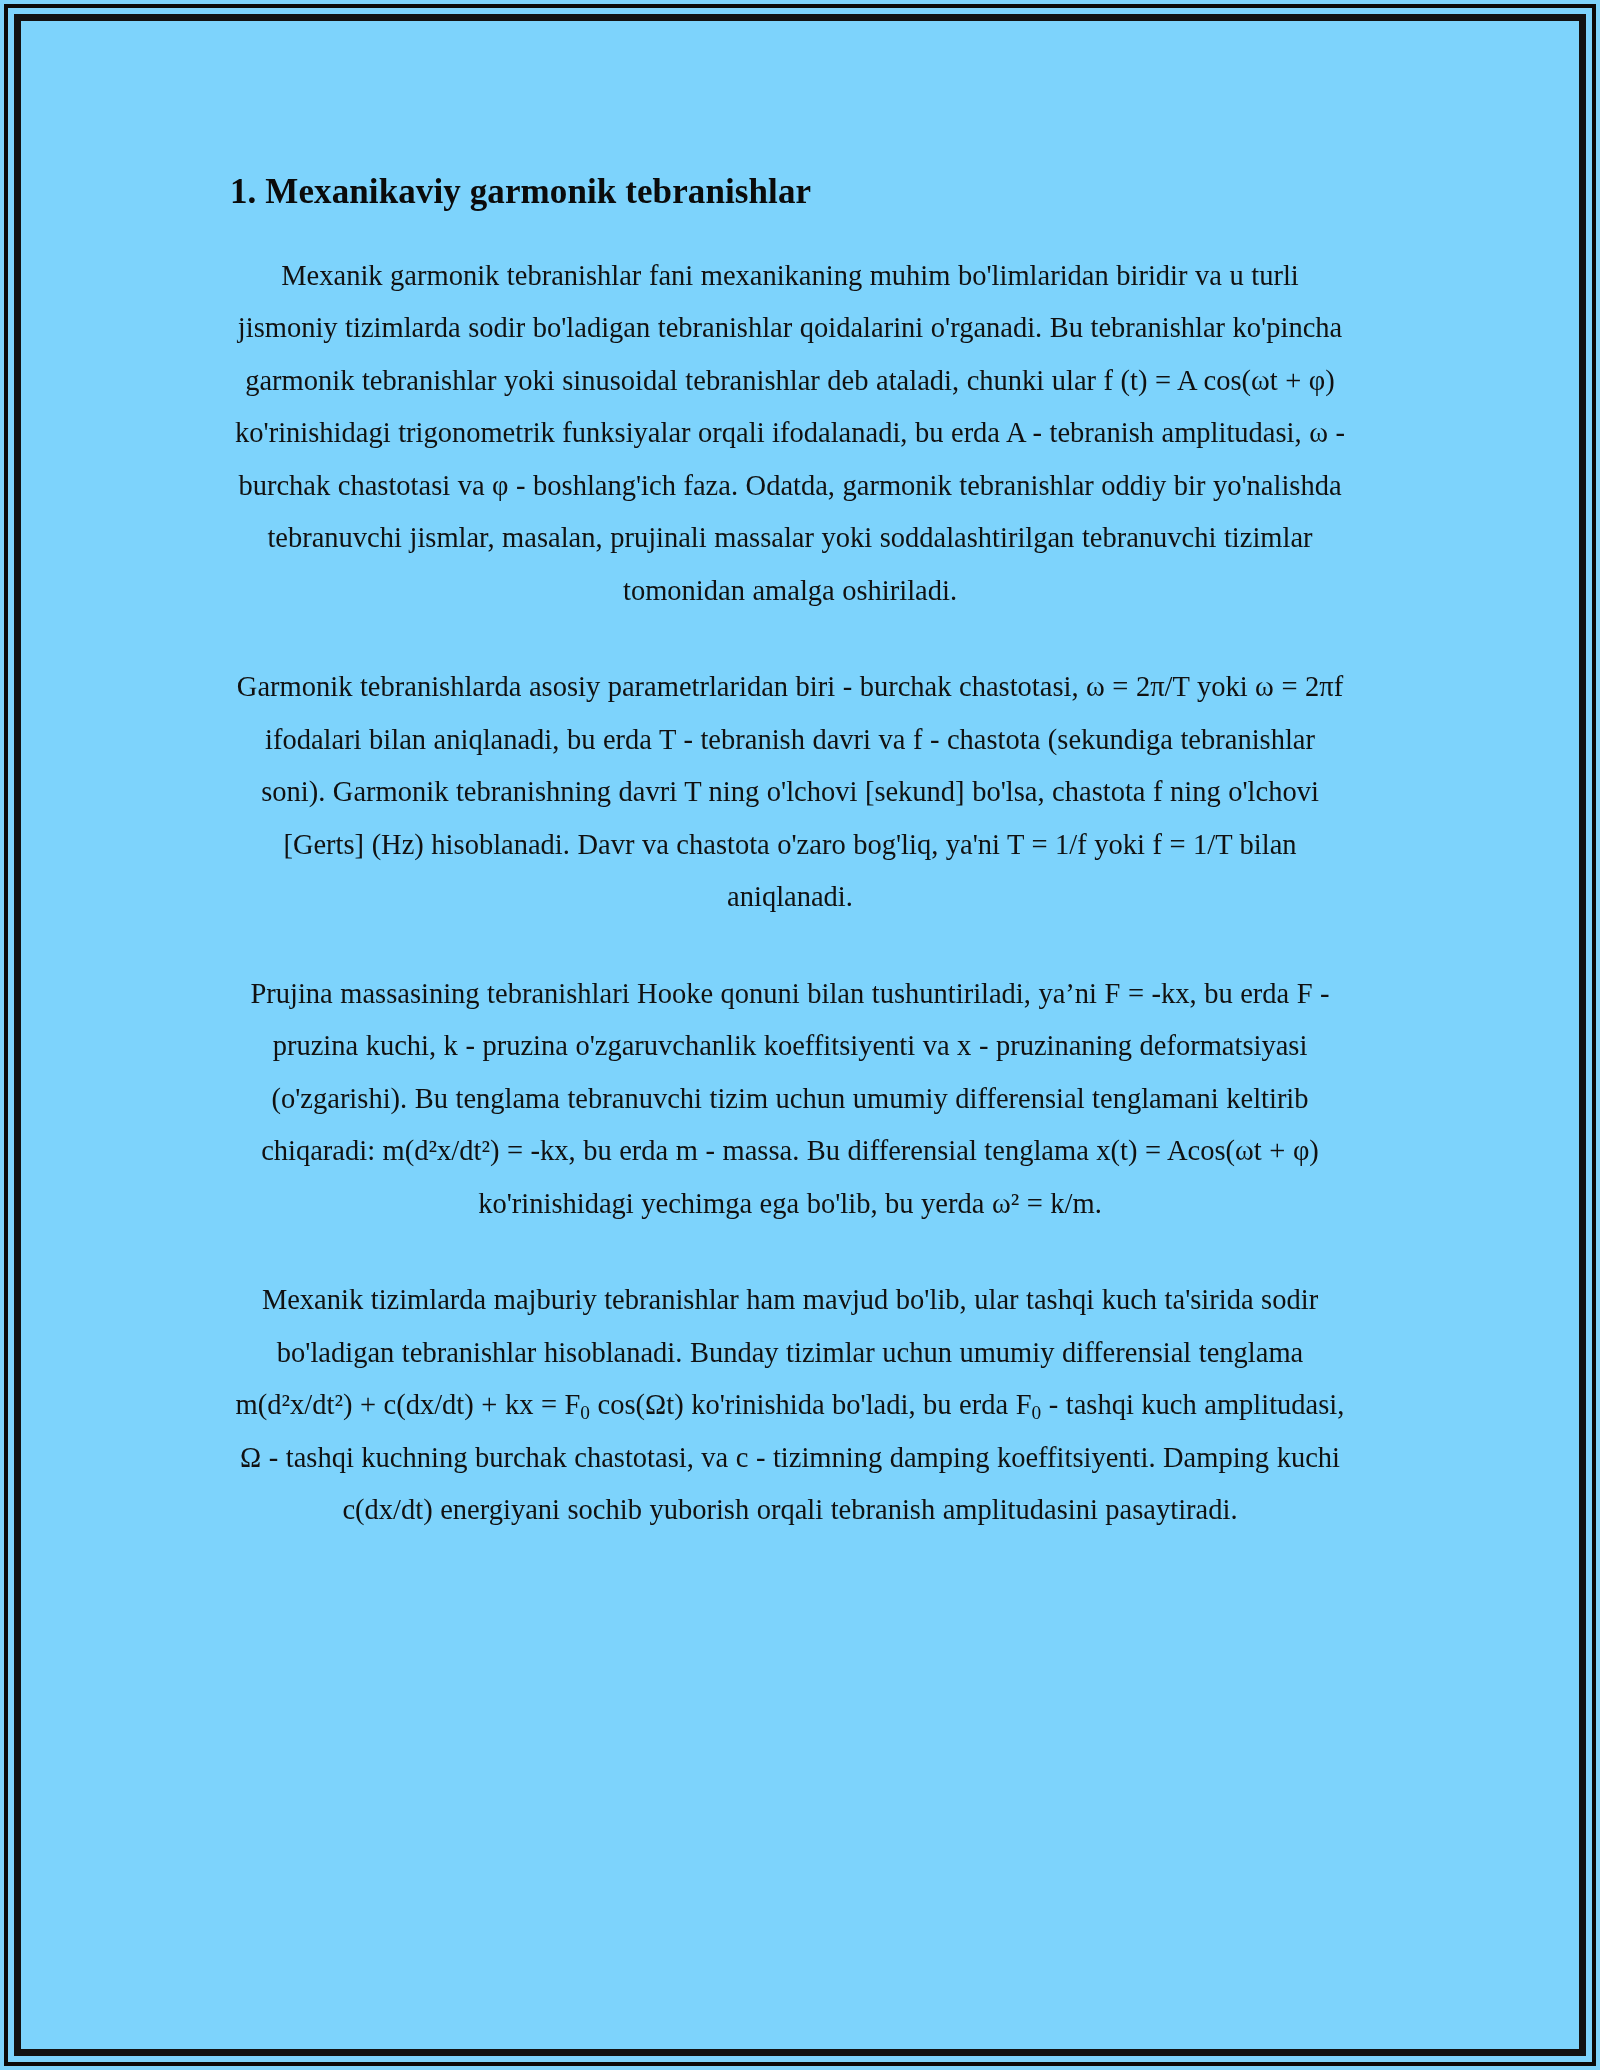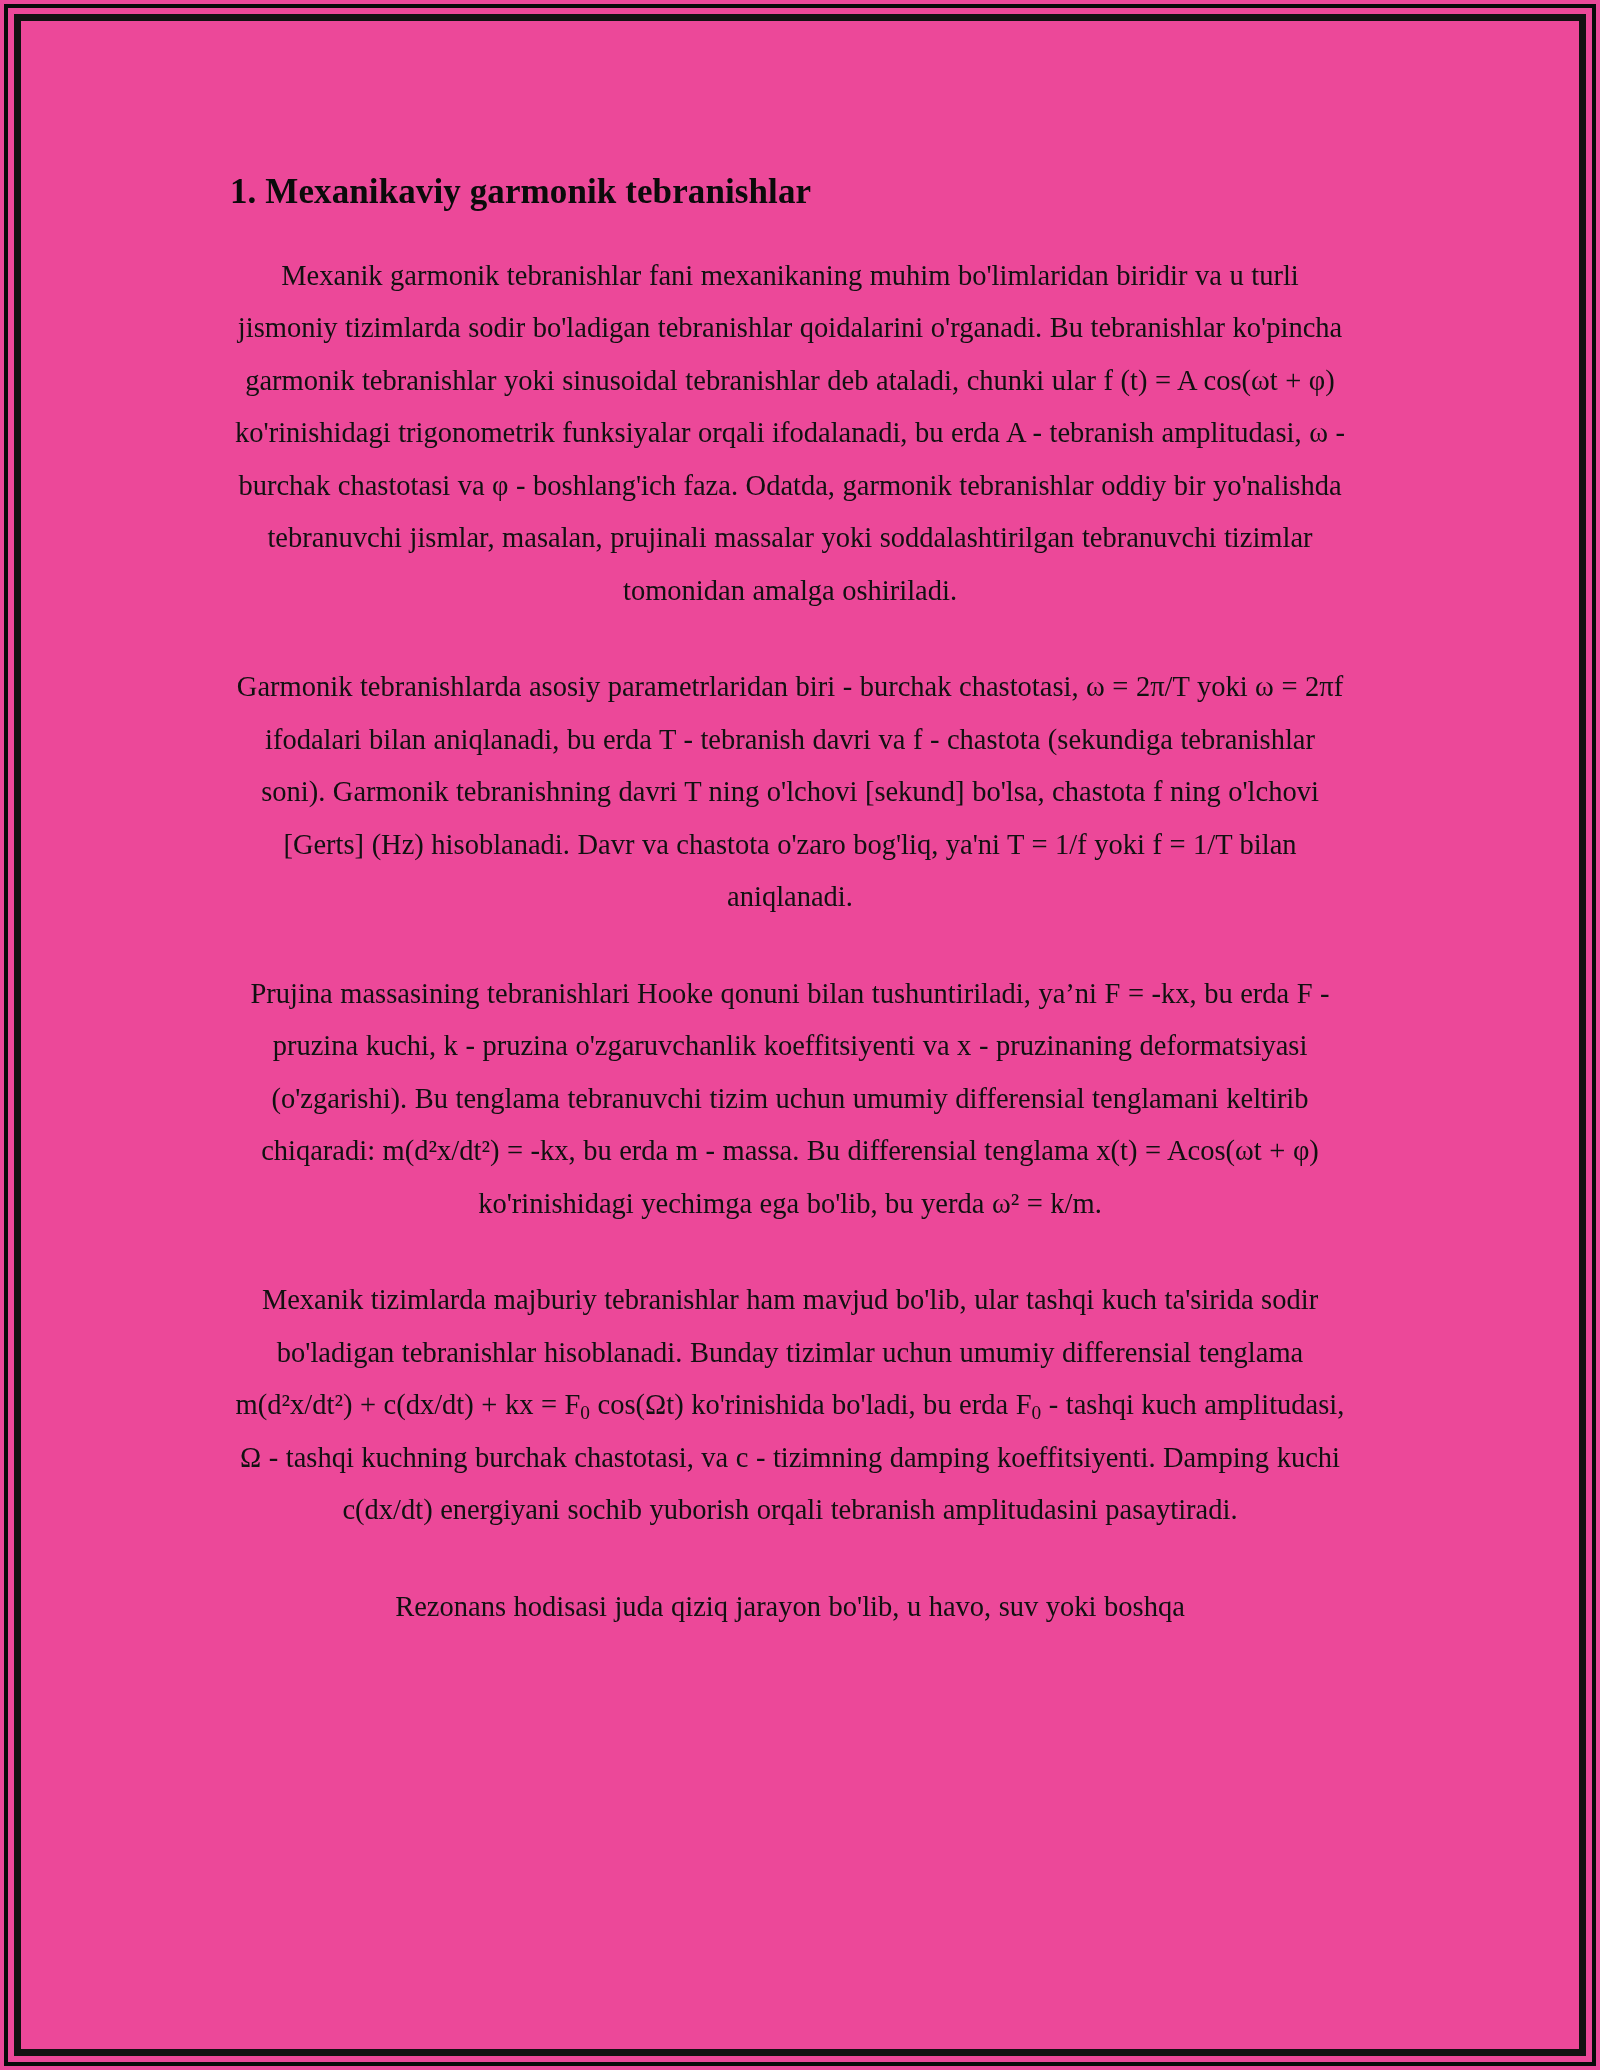--- a/index.html
+++ b/index.html
@@ -4,21 +4,21 @@
 <style>
   html, body {
     margin: 0;
     padding: 0;
     background: #ffffff;
   }
   .page {
     position: relative;
     width: 1600px;
     height: 2070px;
-    background: #ec4899;
+    background: #7dd3fc;
     box-sizing: border-box;
     overflow: hidden;
     padding-left: 16px;
   }
   
   .frame-outer {
     position: absolute;
     left: 4px;
     top: 4px;
     right: 4px;
@@ -84,16 +84,15 @@
     <h1 class="doc-title">1. Mexanikaviy garmonik tebranishlar</h1>
 
     <p class="para">Mexanik garmonik tebranishlar fani mexanikaning muhim bo'limlaridan biridir va u turli jismoniy tizimlarda sodir bo'ladigan tebranishlar qoidalarini o'rganadi. Bu tebranishlar ko'pincha garmonik tebranishlar yoki sinusoidal tebranishlar deb ataladi, chunki ular f (t) = A cos(ωt + φ) ko'rinishidagi trigonometrik funksiyalar orqali ifodalanadi, bu erda A - tebranish amplitudasi, ω - burchak chastotasi va φ - boshlang'ich faza. Odatda, garmonik tebranishlar oddiy bir yo'nalishda tebranuvchi jismlar, masalan, prujinali massalar yoki soddalashtirilgan tebranuvchi tizimlar tomonidan amalga oshiriladi.</p>
 
     <p class="para">Garmonik tebranishlarda asosiy parametrlaridan biri - burchak chastotasi, ω = 2π/T yoki ω = 2πf ifodalari bilan aniqlanadi, bu erda T - tebranish davri va f - chastota (sekundiga tebranishlar soni). Garmonik tebranishning davri T ning o'lchovi [sekund] bo'lsa, chastota f ning o'lchovi [Gerts] (Hz) hisoblanadi. Davr va chastota o'zaro bog'liq, ya'ni T = 1/f yoki f = 1/T bilan aniqlanadi.</p>
 
     <p class="para">Prujina massasining tebranishlari Hooke qonuni bilan tushuntiriladi, ya’ni F = -kx, bu erda F - pruzina kuchi, k - pruzina o'zgaruvchanlik koeffitsiyenti va x - pruzinaning deformatsiyasi (o'zgarishi). Bu tenglama tebranuvchi tizim uchun umumiy differensial tenglamani keltirib chiqaradi: m(d²x/dt²) = -kx, bu erda m - massa. Bu differensial tenglama x(t) = Acos(ωt + φ) ko'rinishidagi yechimga ega bo'lib, bu yerda ω² = k/m.</p>
 
     <p class="para"><span>Mexanik tizimlarda majburiy tebranishlar ham mavjud bo'lib, ular tashqi kuch ta'sirida sodir bo'ladigan tebranishlar hisoblanadi. Bunday tizimlar uchun umumiy differensial tenglama m(d²x/dt²) + c(dx/dt) + kx = F</span><sub>0</sub><span> cos(Ωt) ko'rinishida bo'ladi, bu erda F</span><sub>0</sub><span> - tashqi kuch amplitudasi, Ω - tashqi kuchning burchak chastotasi, va c - tizimning damping koeffitsiyenti. Damping kuchi c(dx/dt) energiyani sochib yuborish orqali tebranish amplitudasini pasaytiradi.</span></p>
 
-    <p class="para">Rezonans hodisasi juda qiziq jarayon bo'lib, u havo, suv yoki boshqa</p>
 
   </div>
 </div>
 
 </body></html>

